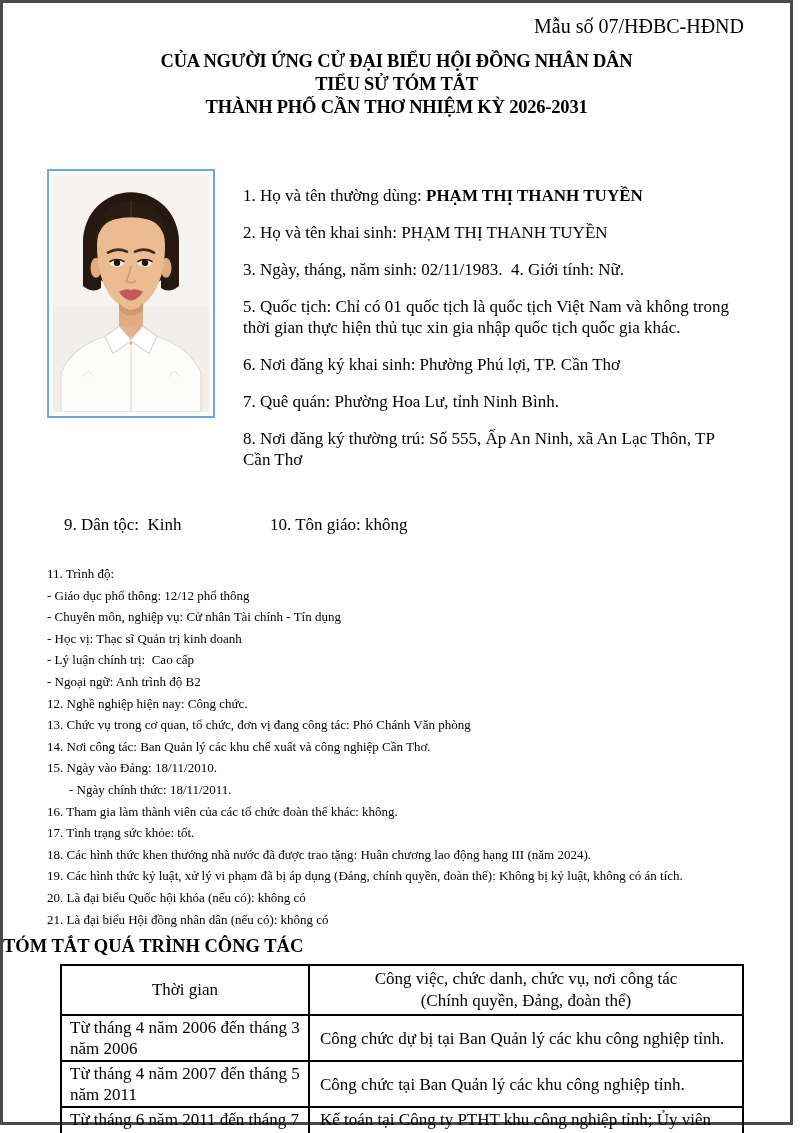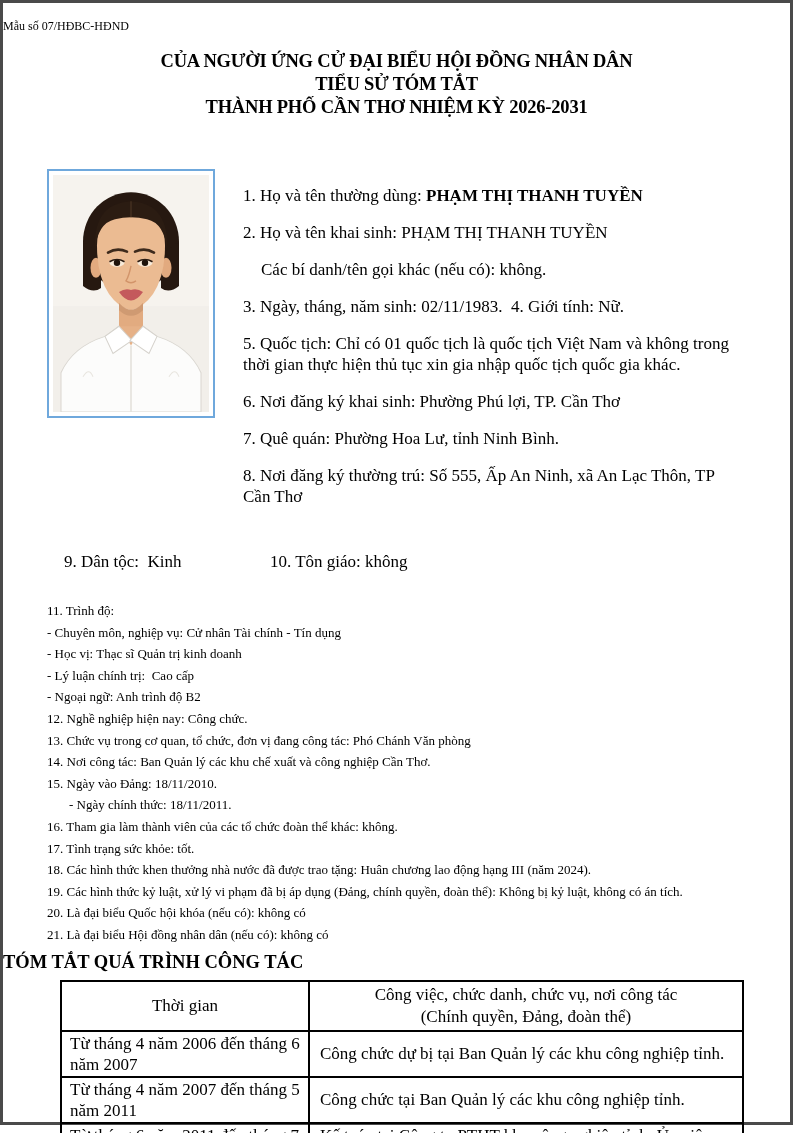--- a/index.html
+++ b/index.html
@@ -6,21 +6,21 @@
   body{
     width:800px;height:1133px;background:#ffffff;color:#000;
     font-family:"Liberation Serif","DejaVu Serif",serif;
     position:relative;overflow:hidden;
   }
   .page{
     position:absolute;top:0;left:0;width:793px;height:1125px;
     border:3px solid #4a4a4a;box-sizing:border-box;background:#fff;
   }
   .form-code{
-    text-align:left;padding:12px 46px 0 0;font-size:12px;line-height:22px;
+    text-align:right;padding:12px 46px 0 16px;font-size:20px;line-height:22px;
   }
   .doc-title{
     margin-top:13px;text-align:center;font-weight:bold;
     font-size:18.5px;line-height:23px;letter-spacing:-0.2px;
   }
   .top{display:flex;margin:50px 34px 0 44px;}
   .photo-frame{
     flex:0 0 auto;width:168px;height:249px;box-sizing:border-box;
     border:2px solid #6fa8dc;padding:4px;background:#fff;
   }
@@ -100,35 +100,35 @@
         <path d="M90 150 L77 164 L96 177 L104 160 Z" fill="#ffffff" stroke="#d5d2cc" stroke-width="1"></path>
         <path d="M78 169 L78 235" stroke="#e3e0da" stroke-width="1.5"></path>
         <path d="M30 200 Q36 190 40 200" stroke="#e8e5df" stroke-width="1" fill="none"></path>
         <path d="M116 200 Q122 190 126 200" stroke="#e8e5df" stroke-width="1" fill="none"></path>
       </svg>
     </div>
 
     <div class="info">
       <p><span>1. Họ và tên thường dùng: </span><span class="bold-name">PHẠM THỊ THANH TUYỀN</span></p>
       <p>2. Họ và tên khai sinh: PHẠM THỊ THANH TUYỀN</p>
-      <p class="sub">Các bí danh/tên gọi khác (nếu có): không.</p>
       <p>3. Ngày, tháng, năm sinh: 02/11/1983.  4. Giới tính: Nữ.</p>
       <p>5. Quốc tịch: Chỉ có 01 quốc tịch là quốc tịch Việt Nam và không trong thời gian thực hiện thủ tục xin gia nhập quốc tịch quốc gia khác.</p>
       <p>6. Nơi đăng ký khai sinh: Phường Phú lợi, TP. Cần Thơ</p>
       <p>7. Quê quán: Phường Hoa Lư, tỉnh Ninh Bình.</p>
       <p>8. Nơi đăng ký thường trú: Số 555, Ấp An Ninh, xã An Lạc Thôn, TP Cần Thơ</p>
     </div>
   </div>
 
   <div class="line-9-10">
     <span class="c1">9. Dân tộc:  Kinh</span><span>10. Tôn giáo: không</span>
   </div>
 
   <div class="details">
       <div class="dline">11. Trình độ:</div>
+      <div class="dline">- Giáo dục phổ thông: 12/12 phổ thông</div>
       <div class="dline">- Chuyên môn, nghiệp vụ: Cử nhân Tài chính - Tín dụng</div>
       <div class="dline">- Học vị: Thạc sĩ Quản trị kinh doanh</div>
       <div class="dline">- Lý luận chính trị:  Cao cấp</div>
       <div class="dline">- Ngoại ngữ: Anh trình độ B2</div>
       <div class="dline">12. Nghề nghiệp hiện nay: Công chức.</div>
       <div class="dline">13. Chức vụ trong cơ quan, tổ chức, đơn vị đang công tác: Phó Chánh Văn phòng</div>
       <div class="dline">14. Nơi công tác: Ban Quản lý các khu chế xuất và công nghiệp Cần Thơ.</div>
       <div class="dline">15. Ngày vào Đảng: 18/11/2010.</div>
       <div class="dline ind">- Ngày chính thức: 18/11/2011.</div>
       <div class="dline">16. Tham gia làm thành viên của các tổ chức đoàn thể khác: không.</div>
@@ -146,21 +146,21 @@
       <tr>
         <th class="col-time">Thời gian</th>
         <th>
           <div>Công việc, chức danh, chức vụ, nơi công tác</div>
           <div>(Chính quyền, Đảng, đoàn thể)</div>
         </th>
       </tr>
     </thead>
     <tbody>
         <tr>
-          <td class="period">Từ tháng 4 năm 2006 đến tháng 6 năm 2007</td>
+          <td class="period">Từ tháng 4 năm 2006 đến tháng 3 năm 2006</td>
           <td class="role">Công chức dự bị tại Ban Quản lý các khu công nghiệp tỉnh.</td>
         </tr>
         <tr>
           <td class="period">Từ tháng 4 năm 2007 đến tháng 5 năm 2011</td>
           <td class="role">Công chức tại Ban Quản lý các khu công nghiệp tỉnh.</td>
         </tr>
         <tr>
           <td class="period">Từ tháng 6 năm 2011 đến tháng 7 năm 2012.</td>
           <td class="role">Kế toán tại Công ty PTHT khu công nghiệp tỉnh; Ủy viên BCH Công đoàn cơ sở nhiệm kỳ 2012 - 2017.</td>
         </tr>

